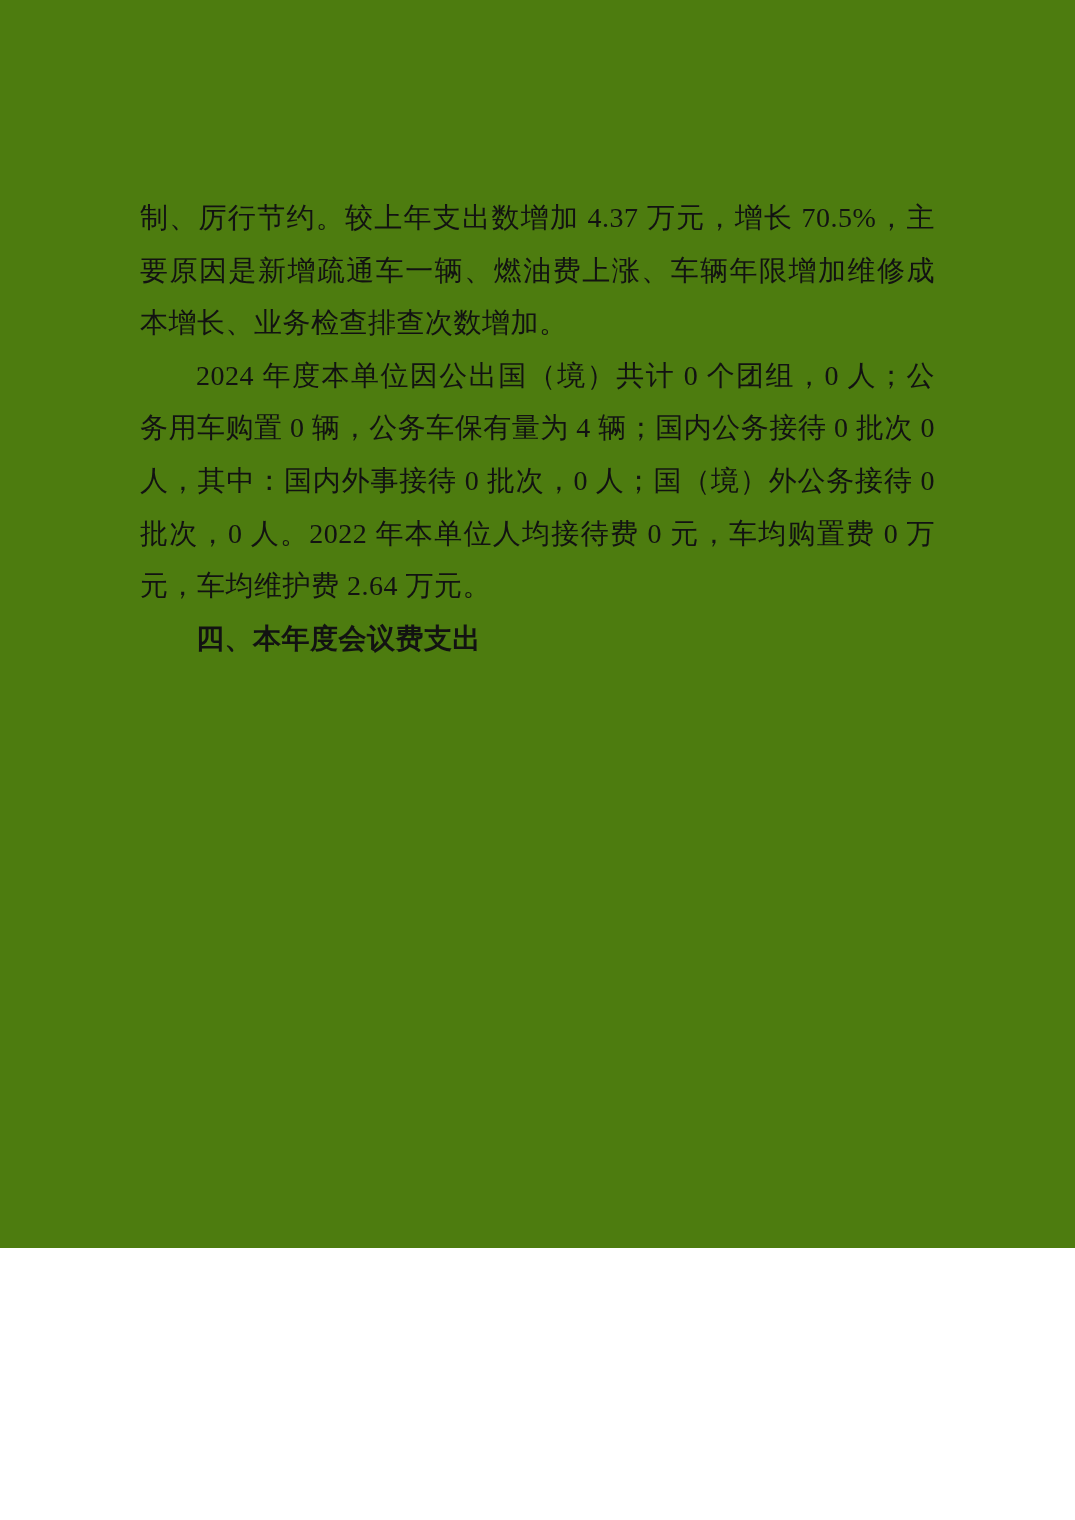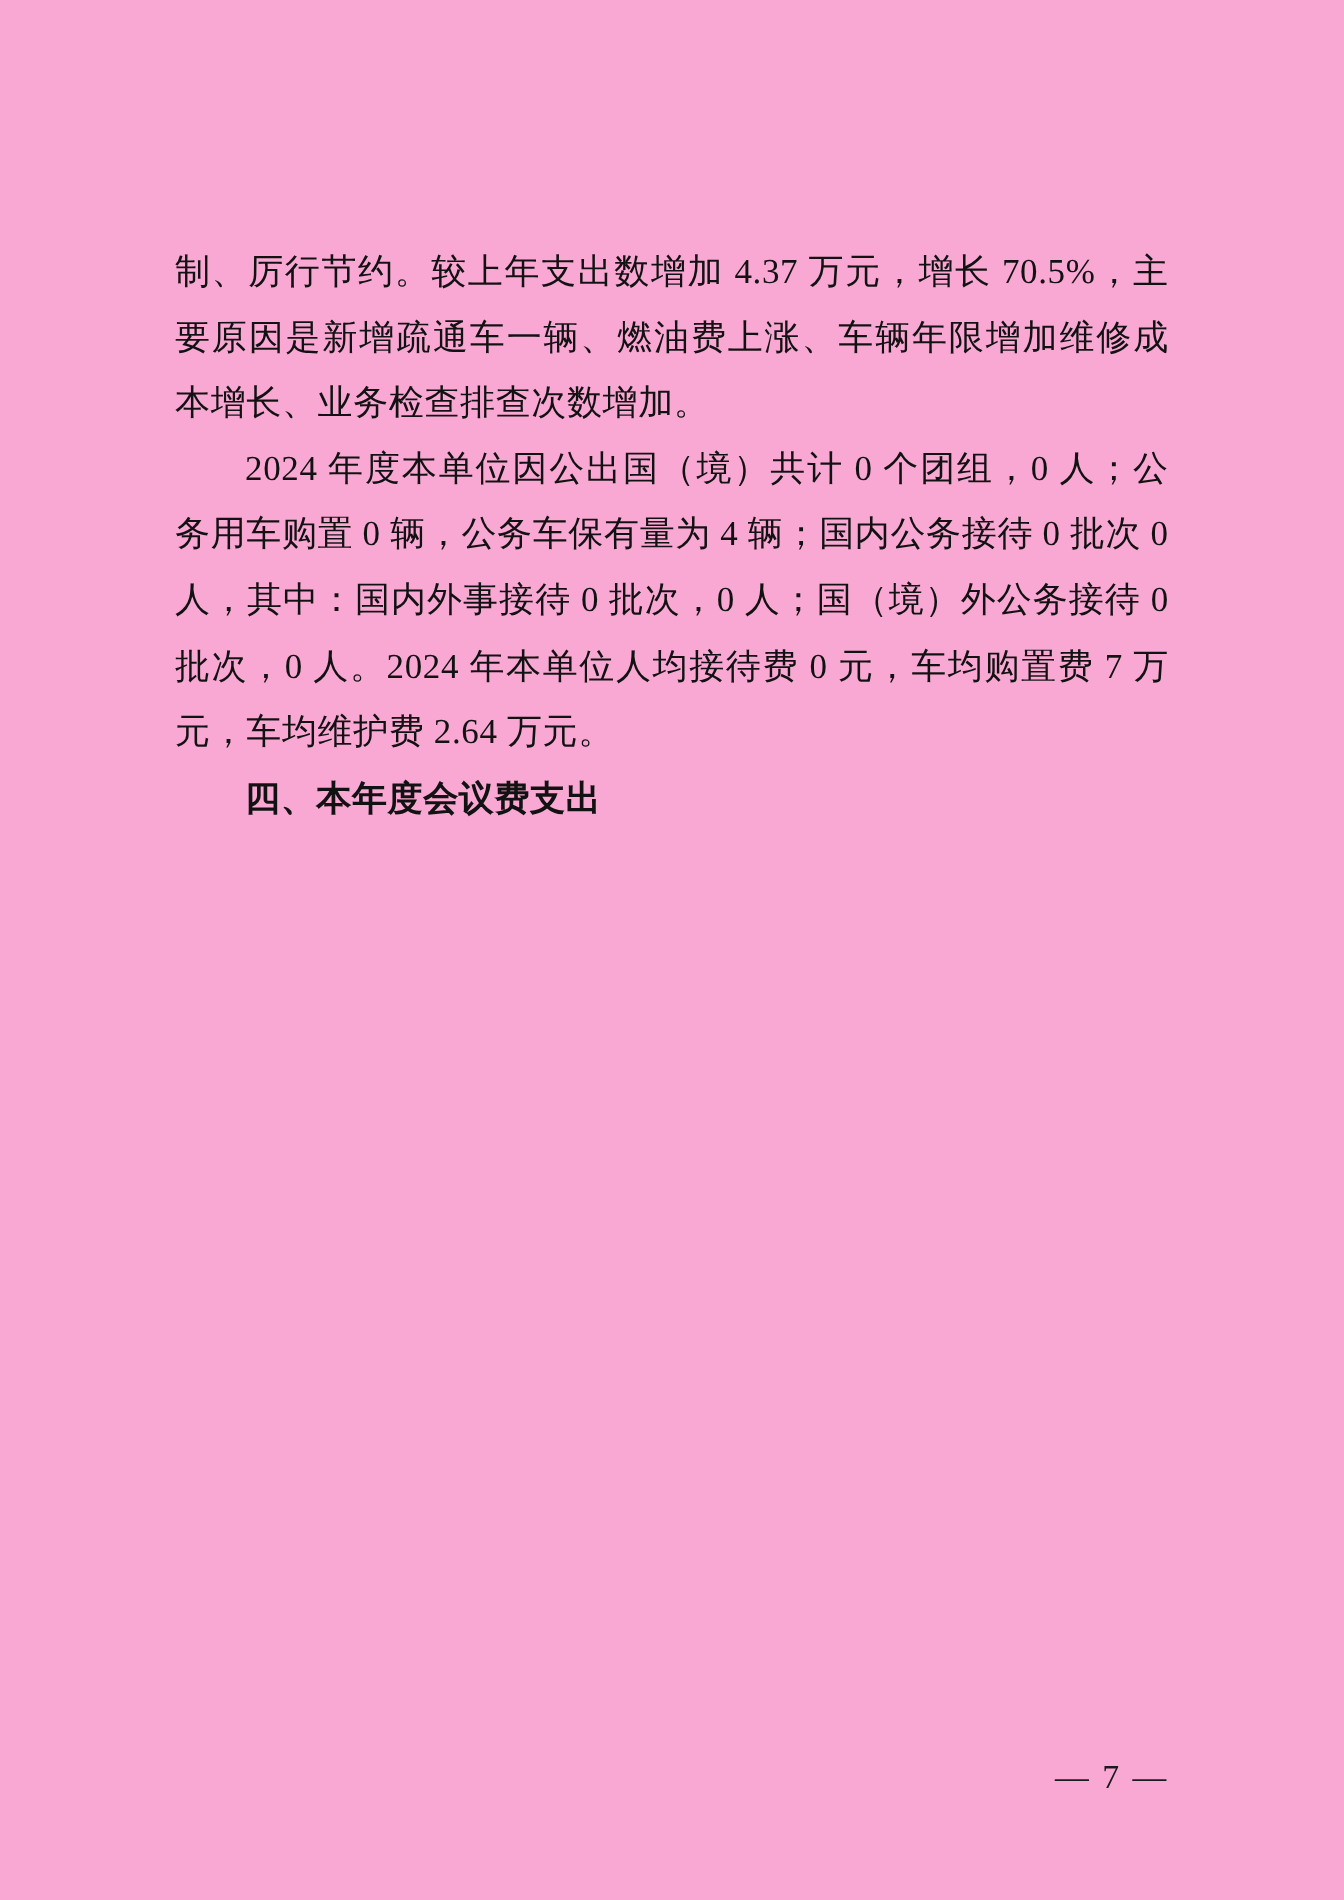--- a/index.html
+++ b/index.html
@@ -3,22 +3,22 @@
 <meta charset="utf-8">
 <style>
   html, body {
     margin: 0;
     padding: 0;
     background: #ffffff;
   }
   .page {
     position: relative;
     width: 1075px;
-    height: 1520px;
-    background: #f9a8d4;
+    height: 1248px;
+    background: #4d7c0f;
     overflow: hidden;
     font-family: "Liberation Serif", "DejaVu Serif", serif;
     color: #121212;
   }
   .content {
     position: absolute;
     left: 140px;
     top: 192px;
     width: 795px;
   }
@@ -52,21 +52,21 @@
 </head>
 <body>
 
 <div class="page">
 
   <div class="content">
     <p class="no-indent">制、厉行节约。较上年支出数增加 4.37 万元，增长 70.5%，主要原因是新增疏通车一辆、燃油费上涨、车辆年限增加维修成本增长、业务检查排查次数增加。</p>
 
 
 
-    <p class="indent">2024 年度本单位因公出国（境）共计 0 个团组，0 人；公务用车购置 0 辆，公务车保有量为 4 辆；国内公务接待 0 批次 0 人，其中：国内外事接待 0 批次，0 人；国（境）外公务接待 0 批次，0 人。2024 年本单位人均接待费 0 元，车均购置费 7 万元，车均维护费 2.64 万元。</p>
+    <p class="indent">2024 年度本单位因公出国（境）共计 0 个团组，0 人；公务用车购置 0 辆，公务车保有量为 4 辆；国内公务接待 0 批次 0 人，其中：国内外事接待 0 批次，0 人；国（境）外公务接待 0 批次，0 人。2022 年本单位人均接待费 0 元，车均购置费 0 万元，车均维护费 2.64 万元。</p>
 
     <p class="indent heading-hei">四、本年度会议费支出</p>
 
 
   </div>
 
   <div class="footer">— 7 —</div>
 
 </div>
 

